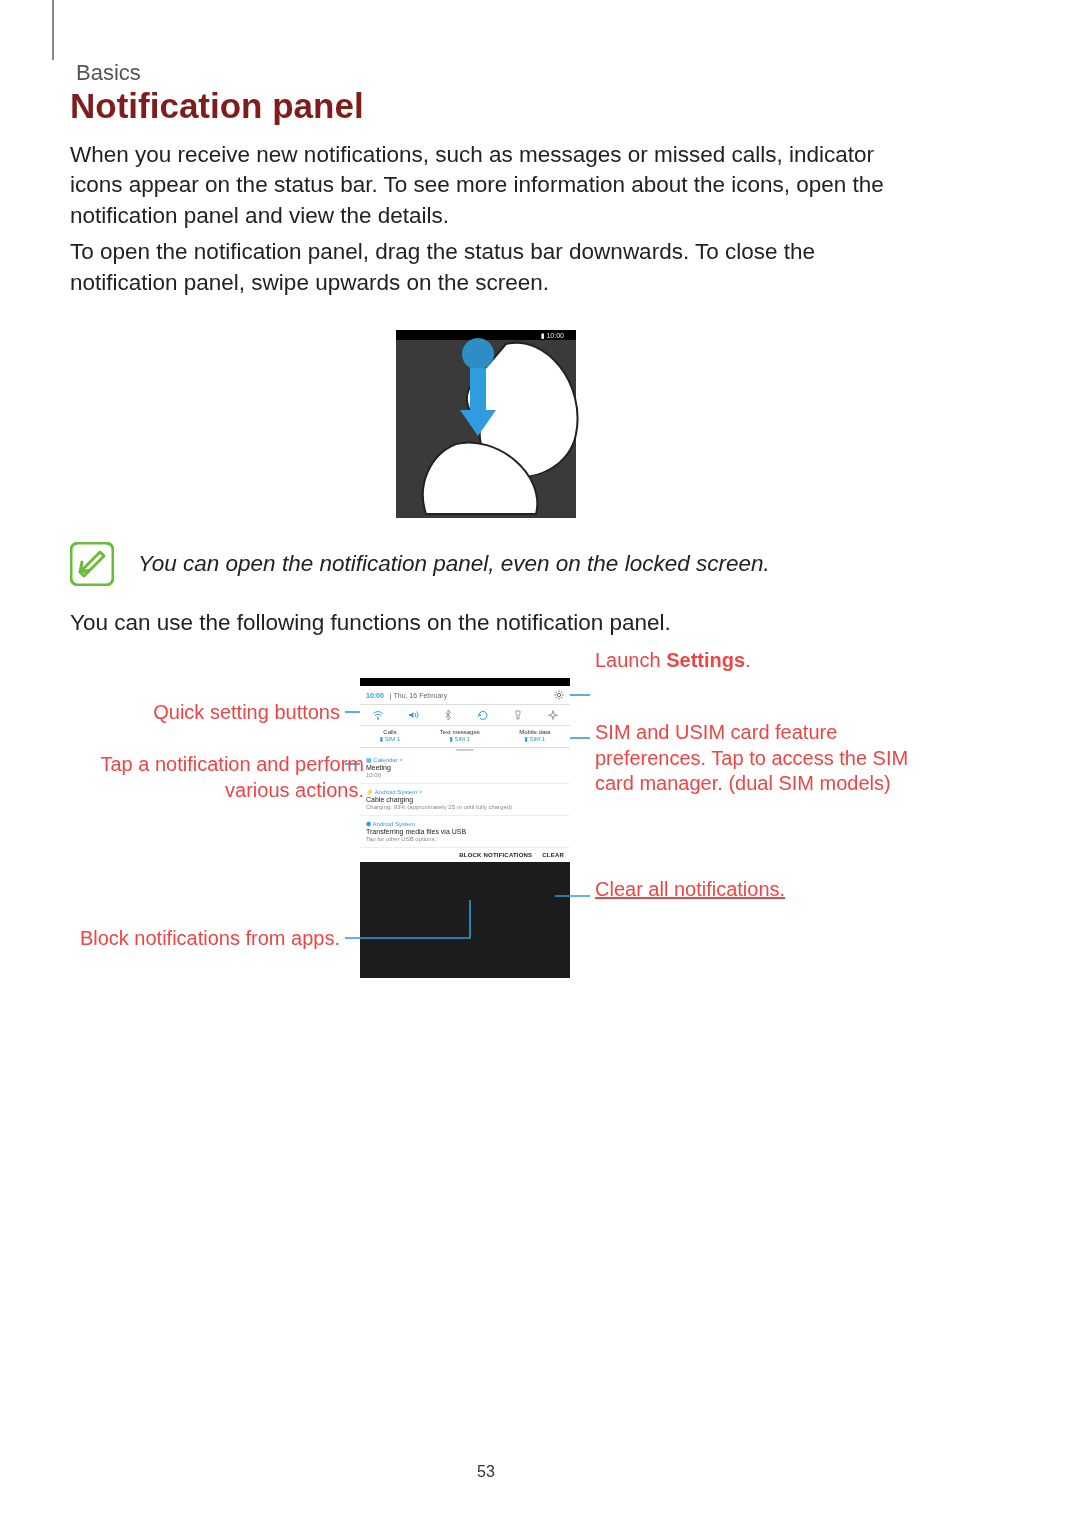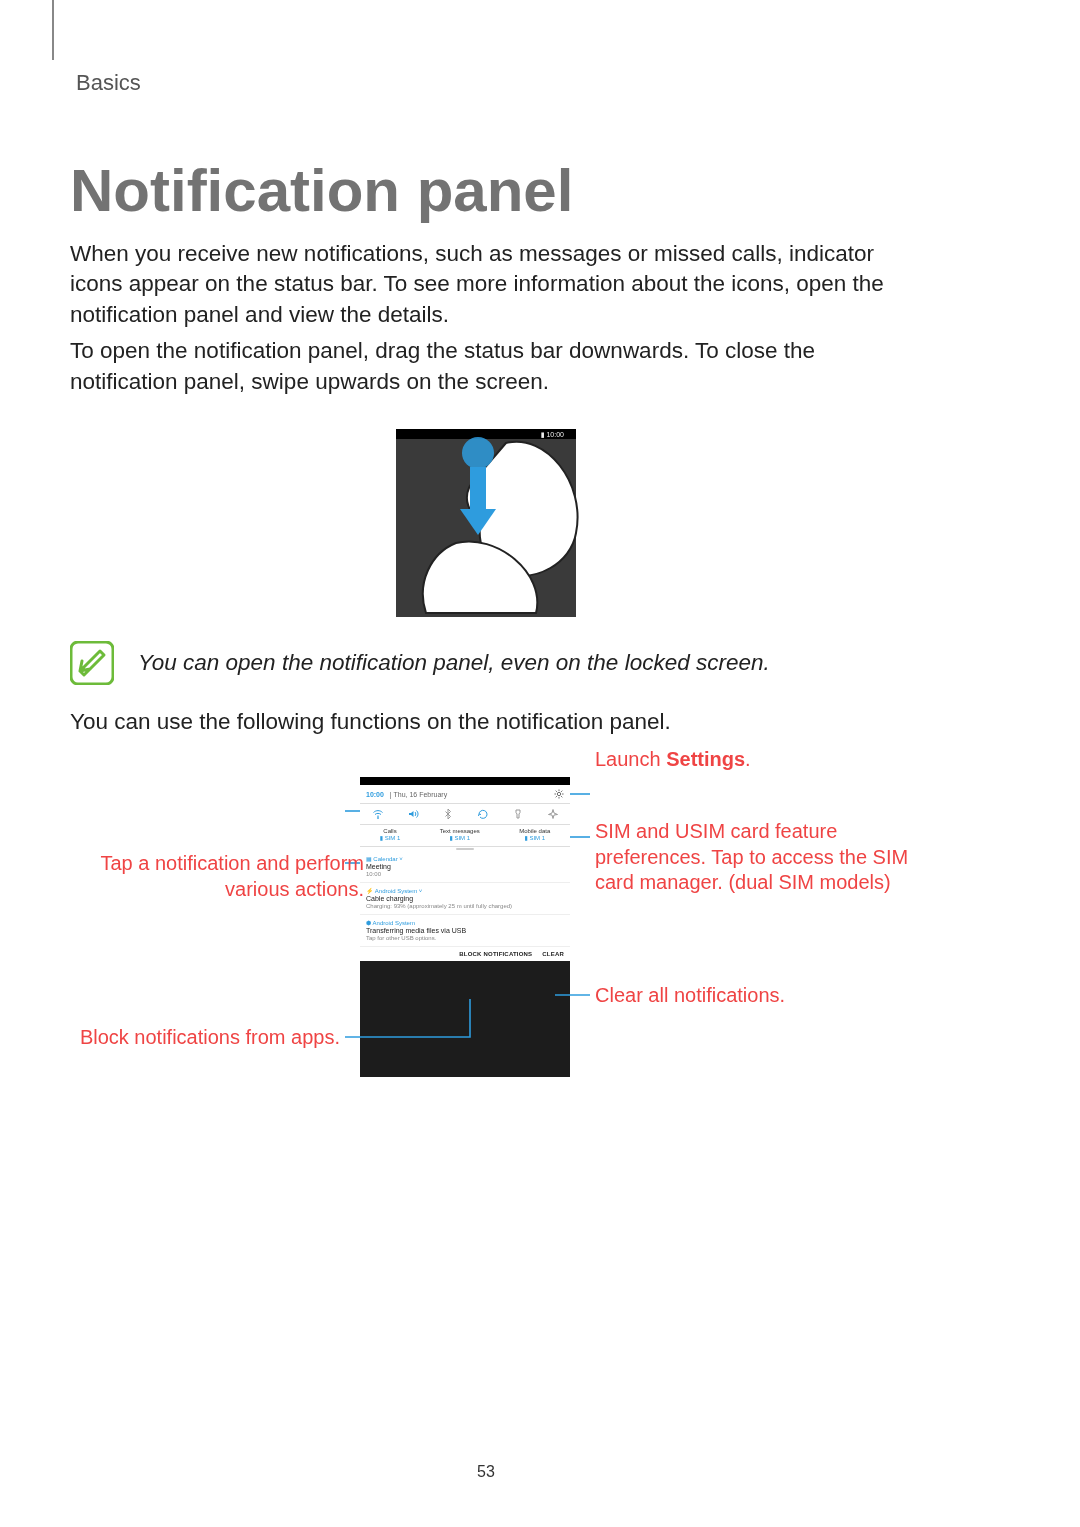--- a/index.html
+++ b/index.html
@@ -1,20 +1,20 @@
 <!DOCTYPE html>
 <html><head>
 <meta charset="utf-8">
 <style>
   * { box-sizing: border-box; margin: 0; padding: 0; }
   html, body { width: 1080px; height: 1527px; background: #fff; font-family: "Segoe UI", "Myriad Pro", Arial, sans-serif; color: #222; }
-  .page { position: relative; width: 972px; height: 1527px; padding: 42px 70px 0 70px; }
+  .page { position: relative; width: 972px; height: 1527px; padding: 32px 70px 0 70px; }
   .side-rule { position: absolute; left: 52px; top: 0; width: 2px; height: 60px; background: #888; }
   .breadcrumb { font-size: 22px; color: #555; margin-left: 6px; margin-top: 28px; }
-  h1.title { font-size: 60px; color: #737373; font-weight: 700; margin-top: 60px; margin-bottom: 14px; }
+  h1.title { font-size: 35px; color: #7f1d1d; font-weight: 700; margin-bottom: 14px; }
   p.body { font-size: 22.5px; line-height: 1.35; color: #222; margin-bottom: 6px; }
   .illus-wrap { width: 100%; display: flex; justify-content: center; margin: 26px 0 18px 0; }
   .illus1 { width: 200px; }
   .note-row { display: flex; align-items: center; gap: 24px; margin: 14px 0 22px 0; font-style: italic; }
   .note-icon { width: 44px; height: 44px; flex: none; }
   .note-text { font-size: 22.5px; }
   .diagram { position: relative; width: 940px; height: 360px; margin: 10px auto 0 auto; }
   .phone { position: absolute; left: 290px; top: 30px; width: 210px; height: 300px; background: #1c1c1c; }
   .phone-status { position: absolute; top: 0; left: 0; right: 0; height: 8px; background: #000; }
   .panel { position: absolute; top: 8px; left: 0; right: 0; background: #fff; font-size: 7px; color: #444; }
@@ -173,24 +173,25 @@
           <polyline points="275,116 290,116"></polyline>
           <polyline points="275,290 400,290 400,252"></polyline>
 
           <polyline points="500,47 520,47"></polyline>
           <polyline points="500,90 520,90"></polyline>
           <polyline points="485,248 520,248"></polyline>
         </g>
       </svg>
     </div>
 
+    <div class="label label-left" style="left:0; top:52px; width:270px;">Quick setting buttons</div>
     <div class="label label-left" style="left:0; top:104px; width:270px;margin-left:24px;">Tap a notification and perform various actions.</div>
     <div class="label label-left" style="left:0; top:278px; width:270px;">Block notifications from apps.</div>
 
     <div class="label" style="left:525px; top:0px; width:340px;">
       <span>Launch </span><b>Settings</b><span>.</span>
     </div>
     <div class="label" style="left:525px; top:72px; width:340px;">SIM and USIM card feature preferences. Tap to access the SIM card manager. (dual SIM models)</div>
-    <div class="label" style="left:525px; top:236px; width:340px;">Clear all notifications.</div>
+    <div class="label" style="left:525px; top:229px; width:340px;text-decoration:underline;">Clear all notifications.</div>
   </div>
 
   <div class="page-num">53</div>
 </div>
 
 </body></html>

